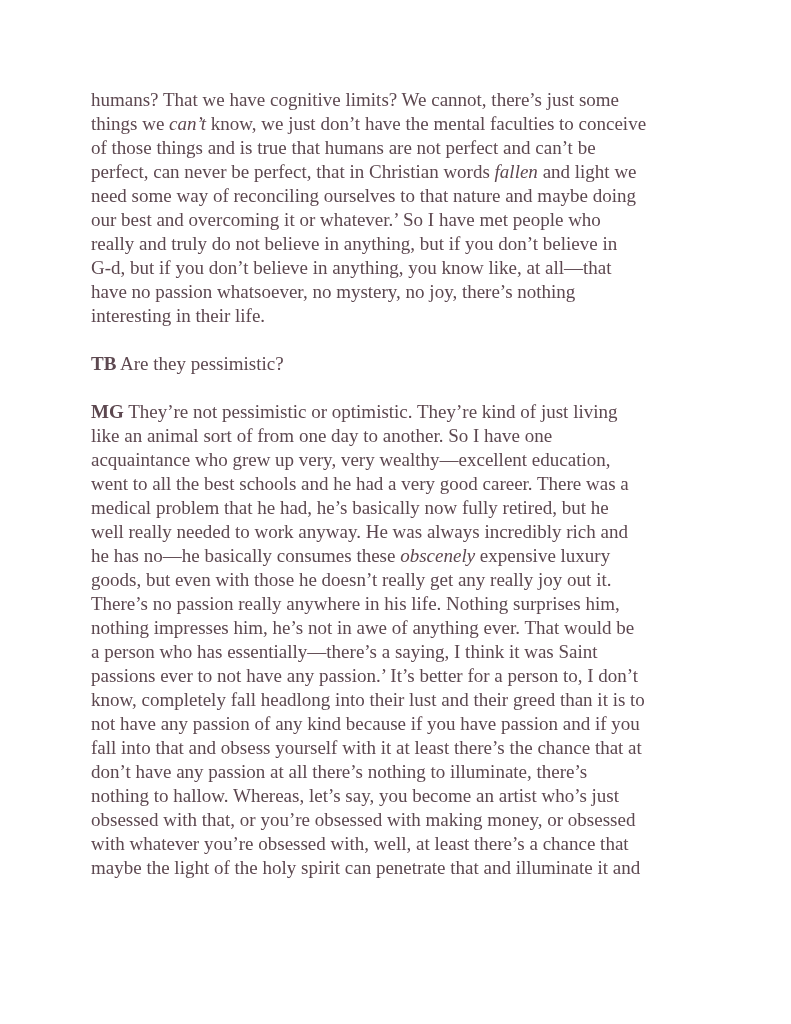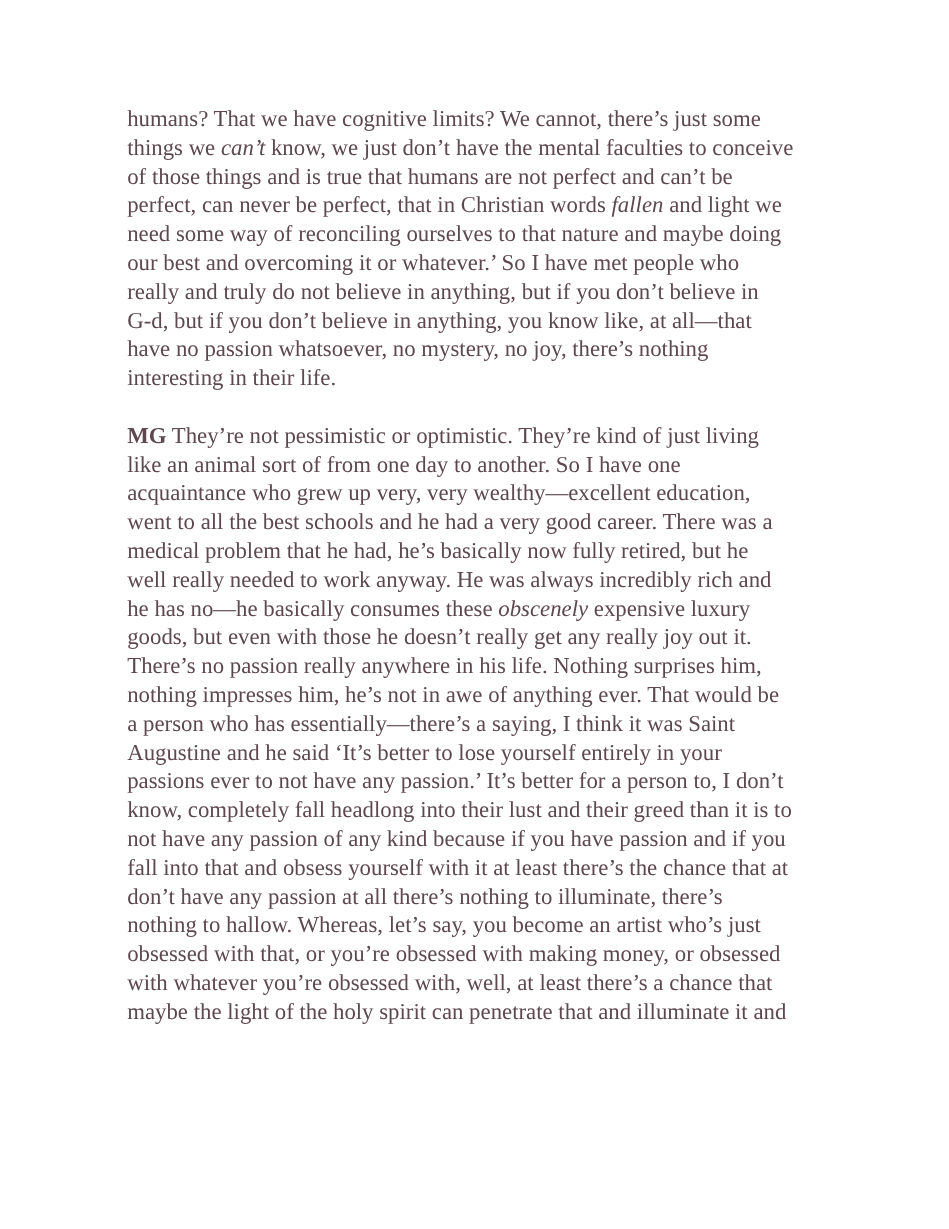--- a/index.html
+++ b/index.html
@@ -20,21 +20,21 @@
     background: #ffffff;
   }
   .transcript {
     font-family: "Liberation Serif", "DejaVu Serif", serif;
     font-size: 19px;
     line-height: 24px;
     color: #5d4850;
     width: 620px;
   }
   .para {
-    margin: 0 0 24px 15px;
+    margin: 0 0 24px 0;
     padding: 0;
   }
   .para:last-child { margin-bottom: 0; }
   .line {
     display: block;
     white-space: nowrap;
   }
   .b { font-weight: bold; }
   .i { font-style: italic; }
 </style>
@@ -49,32 +49,34 @@
         <span class="line"><span>of those things and is true that humans are not perfect and can’t be</span></span>
         <span class="line"><span>perfect, can never be perfect, that in Christian words </span><span class="i">fallen</span><span> and light we</span></span>
         <span class="line"><span>need some way of reconciling ourselves to that nature and maybe doing</span></span>
         <span class="line"><span>our best and overcoming it or whatever.’ So I have met people who</span></span>
         <span class="line"><span>really and truly do not believe in anything, but if you don’t believe in</span></span>
         <span class="line"><span>G-d, but if you don’t believe in anything, you know like, at all—that</span></span>
         <span class="line"><span>have no passion whatsoever, no mystery, no joy, there’s nothing</span></span>
         <span class="line"><span>interesting in their life.</span></span>
       </p>
       <p class="para">
+        <span class="line"><span class="b">TB</span><span> Are they pessimistic?</span></span>
+      </p>
+      <p class="para">
         <span class="line"><span class="b">MG</span><span> They’re not pessimistic or optimistic. They’re kind of just living</span></span>
         <span class="line"><span>like an animal sort of from one day to another. So I have one</span></span>
         <span class="line"><span>acquaintance who grew up very, very wealthy—excellent education,</span></span>
         <span class="line"><span>went to all the best schools and he had a very good career. There was a</span></span>
         <span class="line"><span>medical problem that he had, he’s basically now fully retired, but he</span></span>
         <span class="line"><span>well really needed to work anyway. He was always incredibly rich and</span></span>
         <span class="line"><span>he has no—he basically consumes these </span><span class="i">obscenely</span><span> expensive luxury</span></span>
         <span class="line"><span>goods, but even with those he doesn’t really get any really joy out it.</span></span>
         <span class="line"><span>There’s no passion really anywhere in his life. Nothing surprises him,</span></span>
         <span class="line"><span>nothing impresses him, he’s not in awe of anything ever. That would be</span></span>
         <span class="line"><span>a person who has essentially—there’s a saying, I think it was Saint</span></span>
-        <span class="line"><span>Augustine and he said ‘It’s better to lose yourself entirely in your</span></span>
         <span class="line"><span>passions ever to not have any passion.’ It’s better for a person to, I don’t</span></span>
         <span class="line"><span>know, completely fall headlong into their lust and their greed than it is to</span></span>
         <span class="line"><span>not have any passion of any kind because if you have passion and if you</span></span>
         <span class="line"><span>fall into that and obsess yourself with it at least there’s the chance that at</span></span>
         <span class="line"><span>don’t have any passion at all there’s nothing to illuminate, there’s</span></span>
         <span class="line"><span>nothing to hallow. Whereas, let’s say, you become an artist who’s just</span></span>
         <span class="line"><span>obsessed with that, or you’re obsessed with making money, or obsessed</span></span>
         <span class="line"><span>with whatever you’re obsessed with, well, at least there’s a chance that</span></span>
         <span class="line"><span>maybe the light of the holy spirit can penetrate that and illuminate it and</span></span>
       </p>

